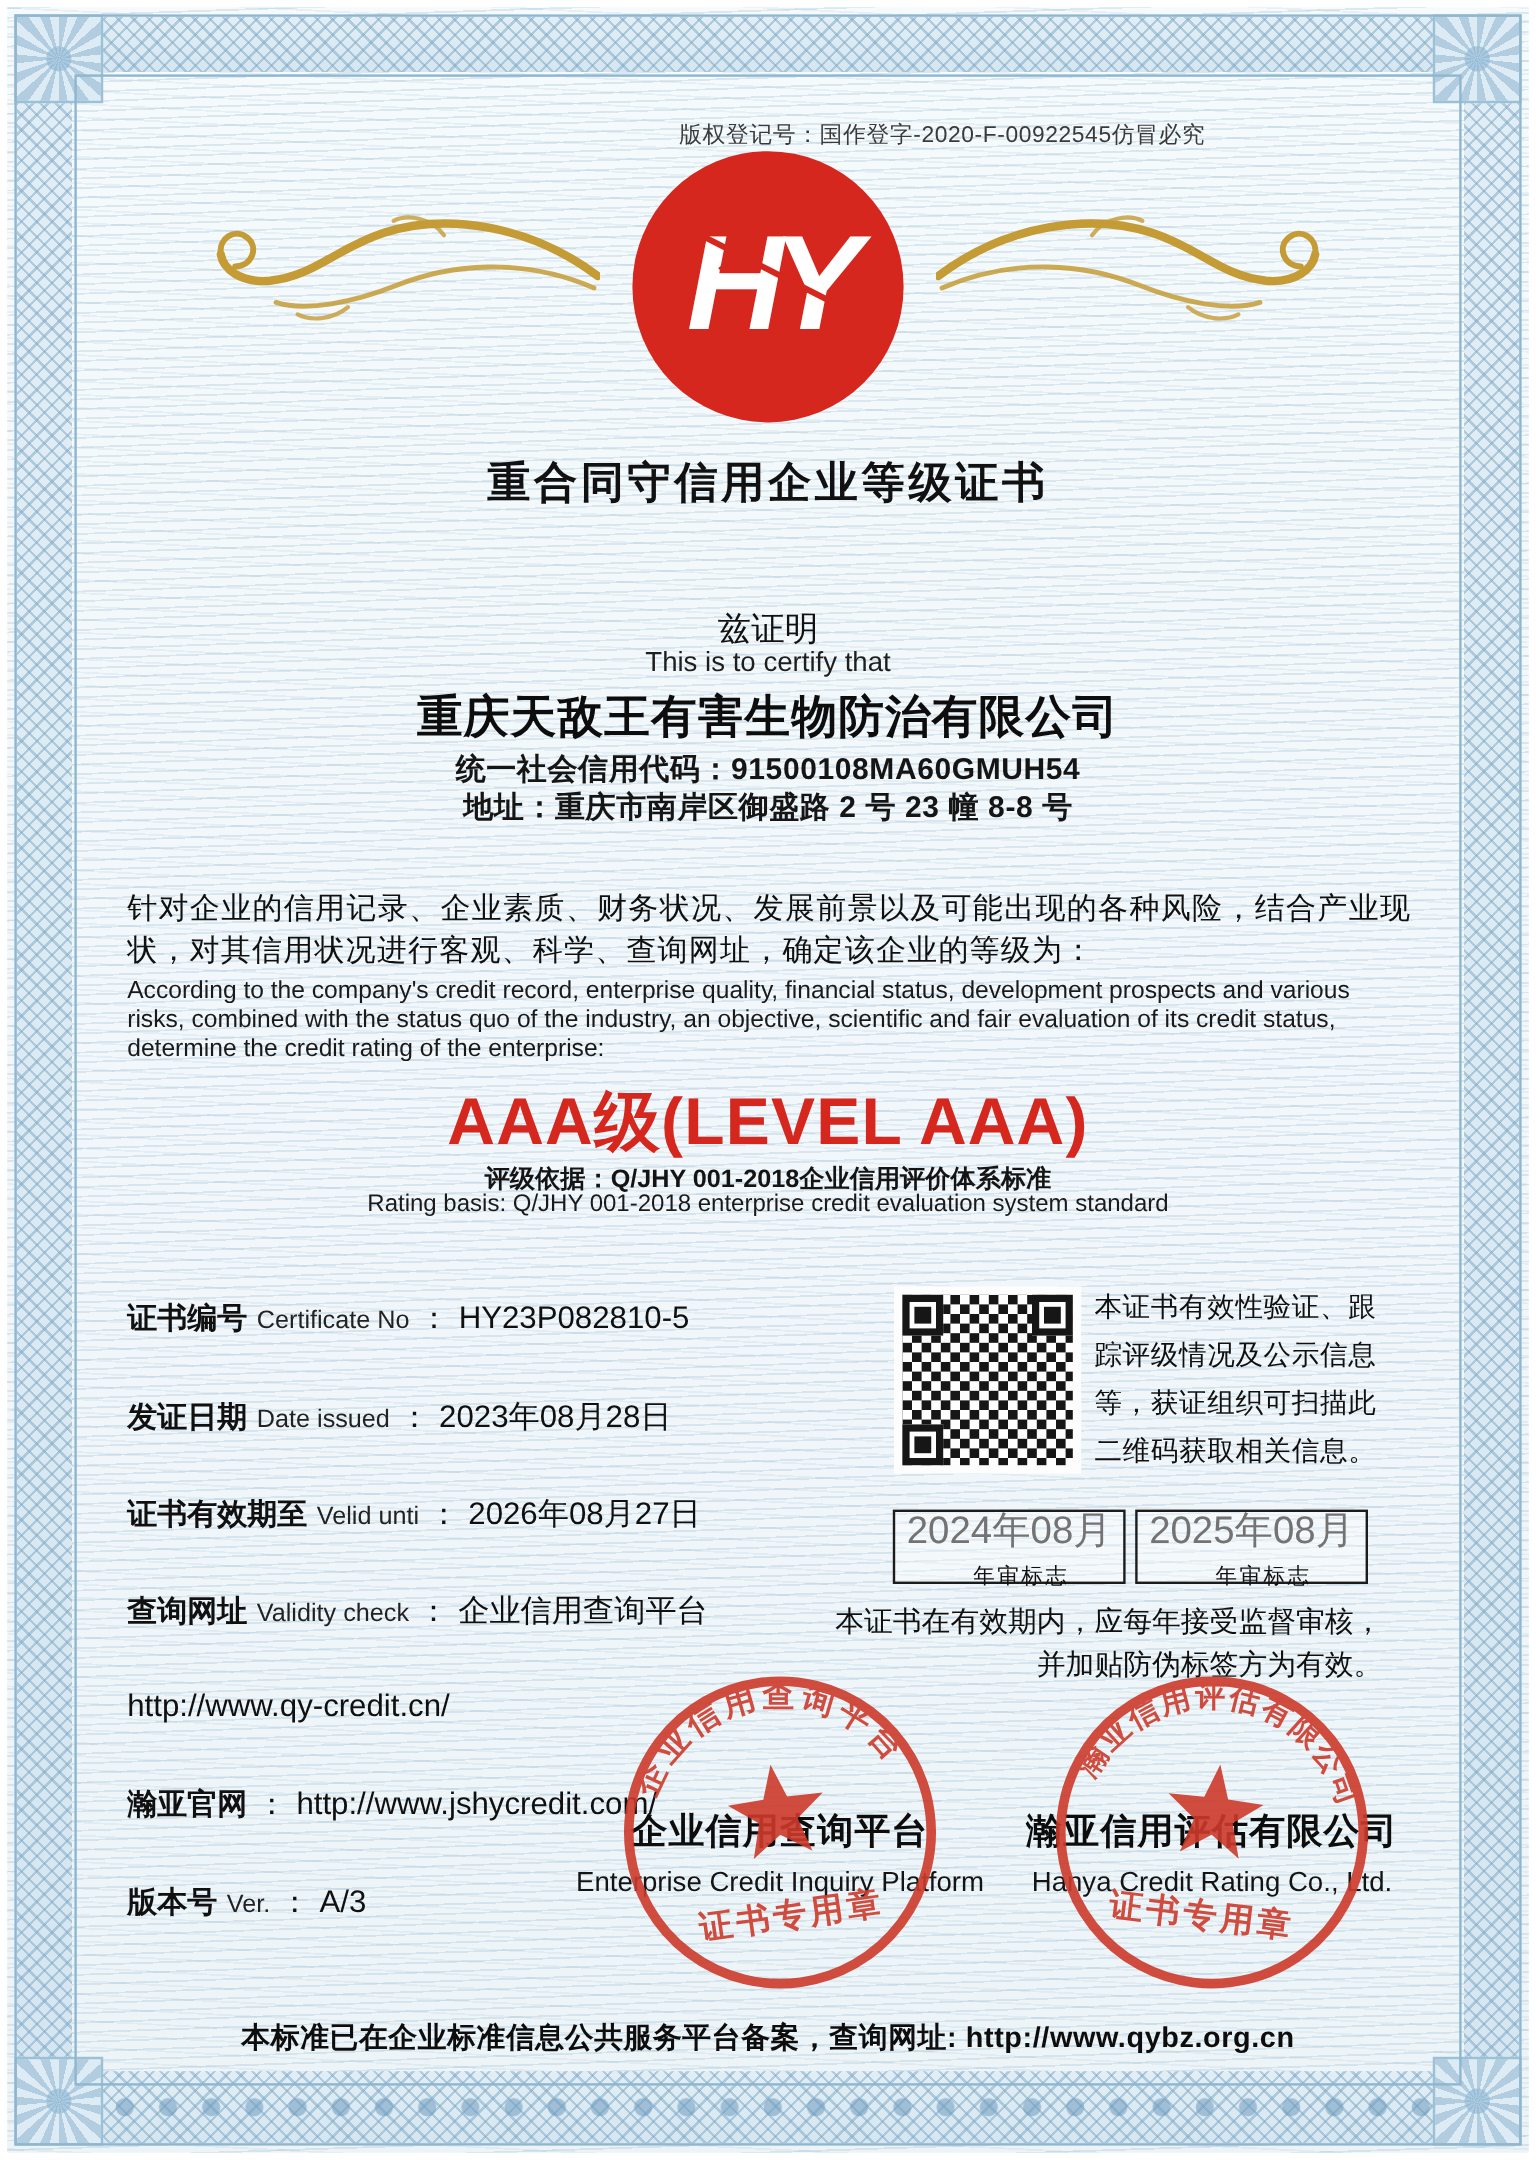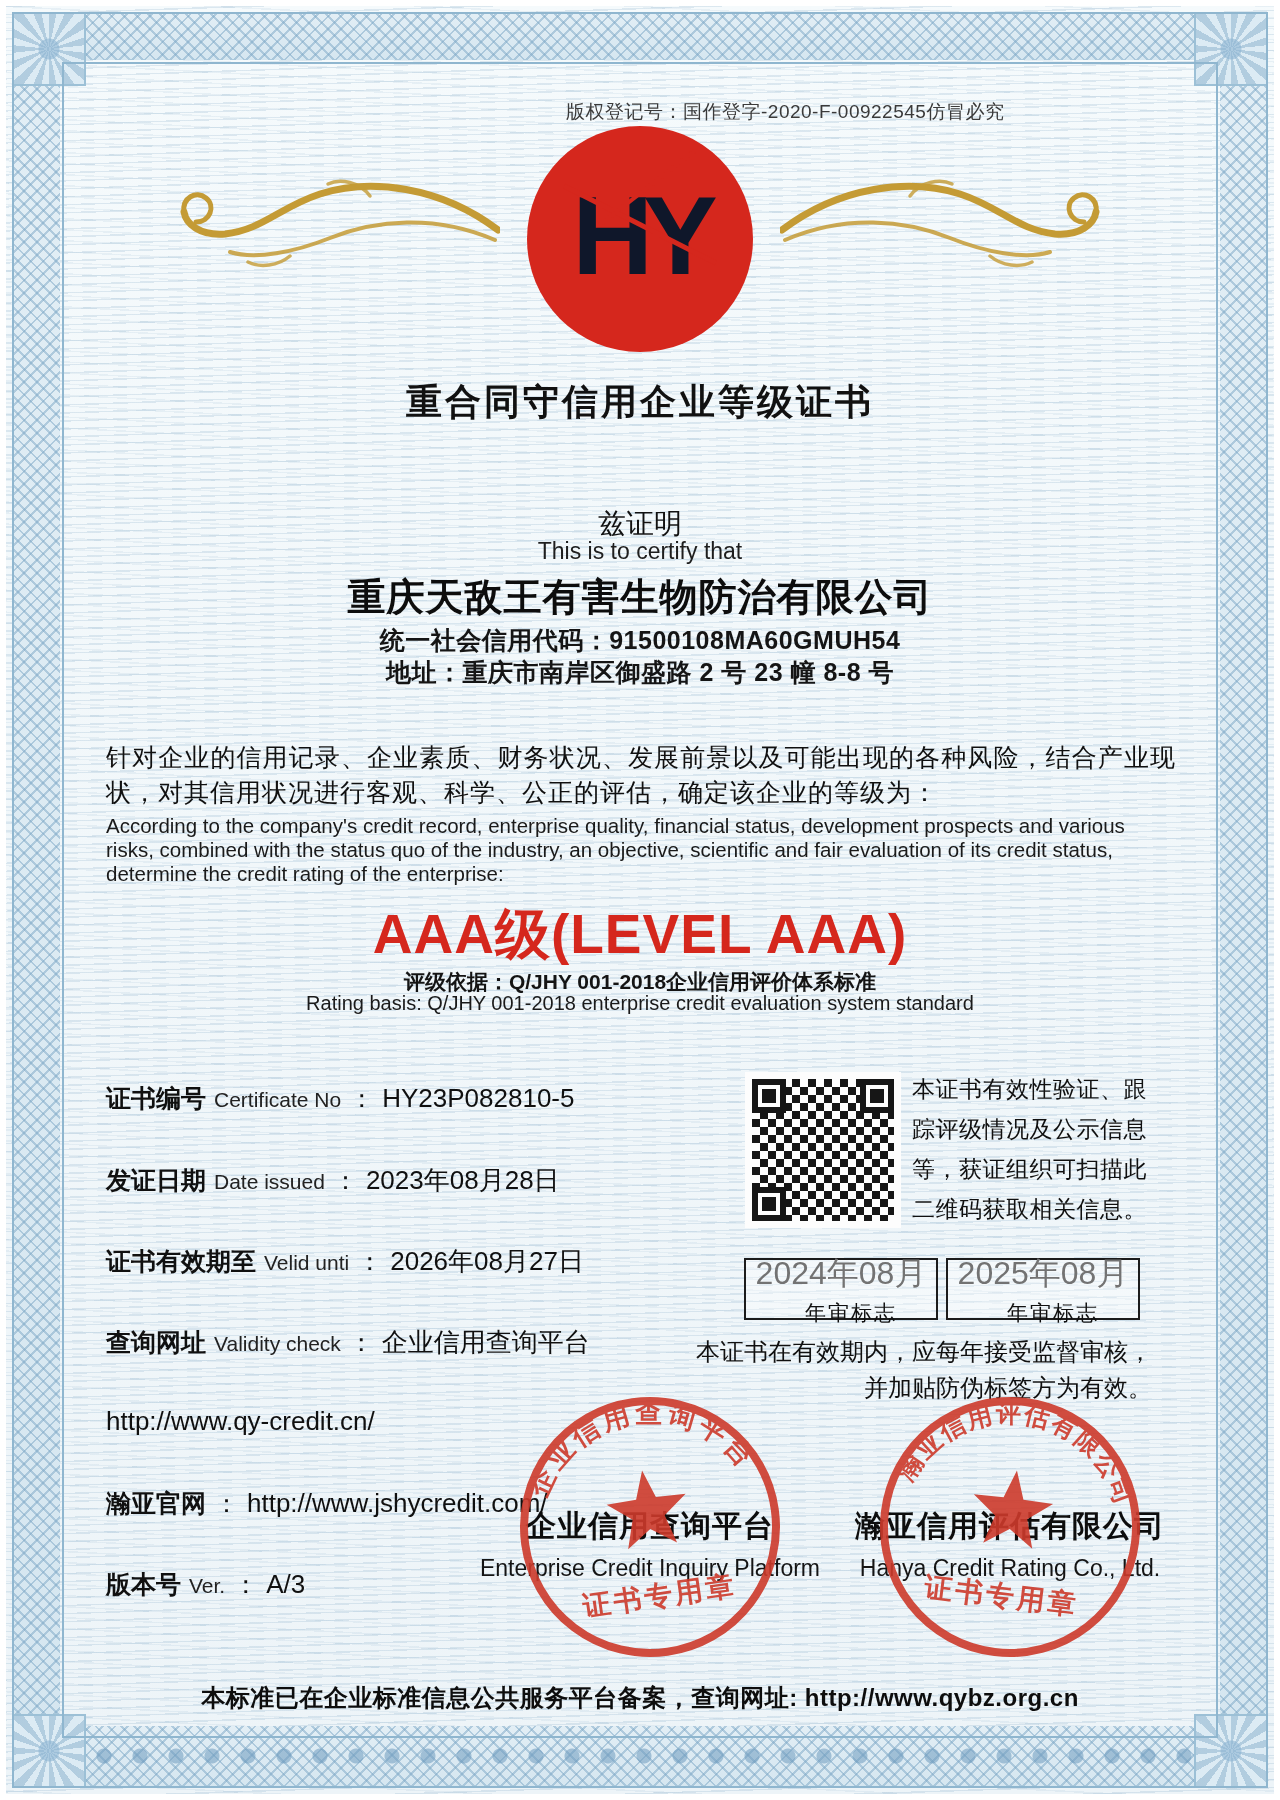--- a/index.html
+++ b/index.html
@@ -36,21 +36,21 @@
   .c-tl{left:12px;top:12px;} .c-tr{right:12px;top:12px;}
   .c-bl{left:12px;bottom:12px;} .c-br{right:12px;bottom:12px;}
 
   .abs{position:absolute;}
   .ctr{left:0;width:1280px;text-align:center;}
 
   .copyright{font-size:19px;color:#3a3a3a;letter-spacing:0.5px;}
 
   .logo-circle{width:226px;height:226px;border-radius:50%;background:#d5271d;
     display:flex;align-items:center;justify-content:center;}
-  .logo-text{color:#0f172a;font-size:112px;font-weight:bold;letter-spacing:-10px;
+  .logo-text{color:#ffffff;font-size:112px;font-weight:bold;font-style:italic;letter-spacing:-10px;
     transform:translateY(-4px);position:relative;}
   .crack{position:absolute;background:#d5271d;}
   .crack1{width:170px;height:5px;left:28px;top:96px;transform:rotate(27deg);}
   .crack2{width:120px;height:4px;left:60px;top:60px;transform:rotate(-38deg);}
 
   .title-zh{font-size:36px;font-weight:bold;letter-spacing:3px;color:#111;}
   .title-en{font-size:24px;color:#1e1e1e;}
   .certify-zh{font-size:28px;color:#111;}
   .certify-en{font-size:23px;color:#1e1e1e;}
   .company-name{font-size:38px;font-weight:bold;color:#0d0d0d;letter-spacing:1px;}
@@ -77,21 +77,21 @@
     background-size:16px 16px;}
   .qf{position:absolute;width:34px;height:34px;border:6px solid #161616;background:#fdfdfd;box-sizing:border-box;}
   .qf::after{content:"";position:absolute;inset:4px;background:#161616;}
   .qf-tl{left:7px;top:7px;} .qf-tr{right:7px;top:7px;} .qf-bl{left:7px;bottom:7px;}
 
   .qr-note{font-size:23px;line-height:40px;color:#101010;letter-spacing:0.5px;}
 
   .annual-box{width:194px;height:62px;border:2.5px solid #1c1c1c;background:rgba(255,255,255,0.35);
     display:flex;flex-direction:column;align-items:center;justify-content:center;gap:3px;box-sizing:border-box;}
   .ab-l1{font-size:32px;color:#737373;}
-  .ab-l2{font-size:21px;color:#101010;letter-spacing:2px;margin-left:20px;}
+  .ab-l2{font-size:18px;color:#101010;letter-spacing:2px;margin-left:20px;}
   .annual-note{font-size:24px;line-height:36px;color:#101010;text-align:right;}
 
   .issuer-zh{font-size:30px;font-weight:bold;color:#0d0d0d;letter-spacing:1px;text-align:center;}
   .issuer-en{font-size:23px;color:#141414;text-align:center;}
   .seal{opacity:0.9;}
 
   .footer-line{font-size:24px;font-weight:bold;color:#0d0d0d;letter-spacing:0.5px;}
 
   .flourish{color:#c49b35;}
 </style>
@@ -139,21 +139,21 @@
   </div>
 
   <div class="abs ctr title-zh" style="top:378px;">重合同守信用企业等级证书</div>
   <div class="abs ctr certify-zh" style="top:505px;">兹证明</div>
   <div class="abs ctr certify-en" style="top:538px;">This is to certify that</div>
 
   <div class="abs ctr company-name" style="top:572px;">重庆天敌王有害生物防治有限公司</div>
   <div class="abs ctr company-line" style="top:624px;">统一社会信用代码：91500108MA60GMUH54</div>
   <div class="abs ctr company-line" style="top:656px;">地址：重庆市南岸区御盛路 2 号 23 幢 8-8 号</div>
 
-  <div class="abs body-zh" style="left:106px;top:740px;width:1070px;">针对企业的信用记录、企业素质、财务状况、发展前景以及可能出现的各种风险，结合产业现状，对其信用状况进行客观、科学、公正的评估，确定该企业的等级为：</div>
+  <div class="abs body-zh" style="left:106px;top:740px;width:1070px;">针对企业的信用记录、企业素质、财务状况、发展前景以及可能出现的各种风险，结合产业现状，对其信用状况进行客观、科学、查询网址，确定该企业的等级为：</div>
   <div class="abs body-en" style="left:106px;top:814px;width:1070px;">According to the company's credit record, enterprise quality, financial status, development prospects and various risks, combined with the status quo of the industry, an objective, scientific and fair evaluation of its credit status, determine the credit rating of the enterprise:</div>
 
   <div class="abs ctr aaa" style="top:898px;">AAA级(LEVEL AAA)</div>
   <div class="abs ctr basis-zh" style="top:968px;">评级依据：Q/JHY 001-2018企业信用评价体系标准</div>
   <div class="abs ctr basis-en" style="top:992px;">Rating basis: Q/JHY 001-2018 enterprise credit evaluation system standard</div>
 
   <div class="abs details" style="left:106px;top:1082px;">
     <div class="drow">
       <span class="dl-zh">证书编号</span>
       <span class="dl-en">Certificate No</span>

